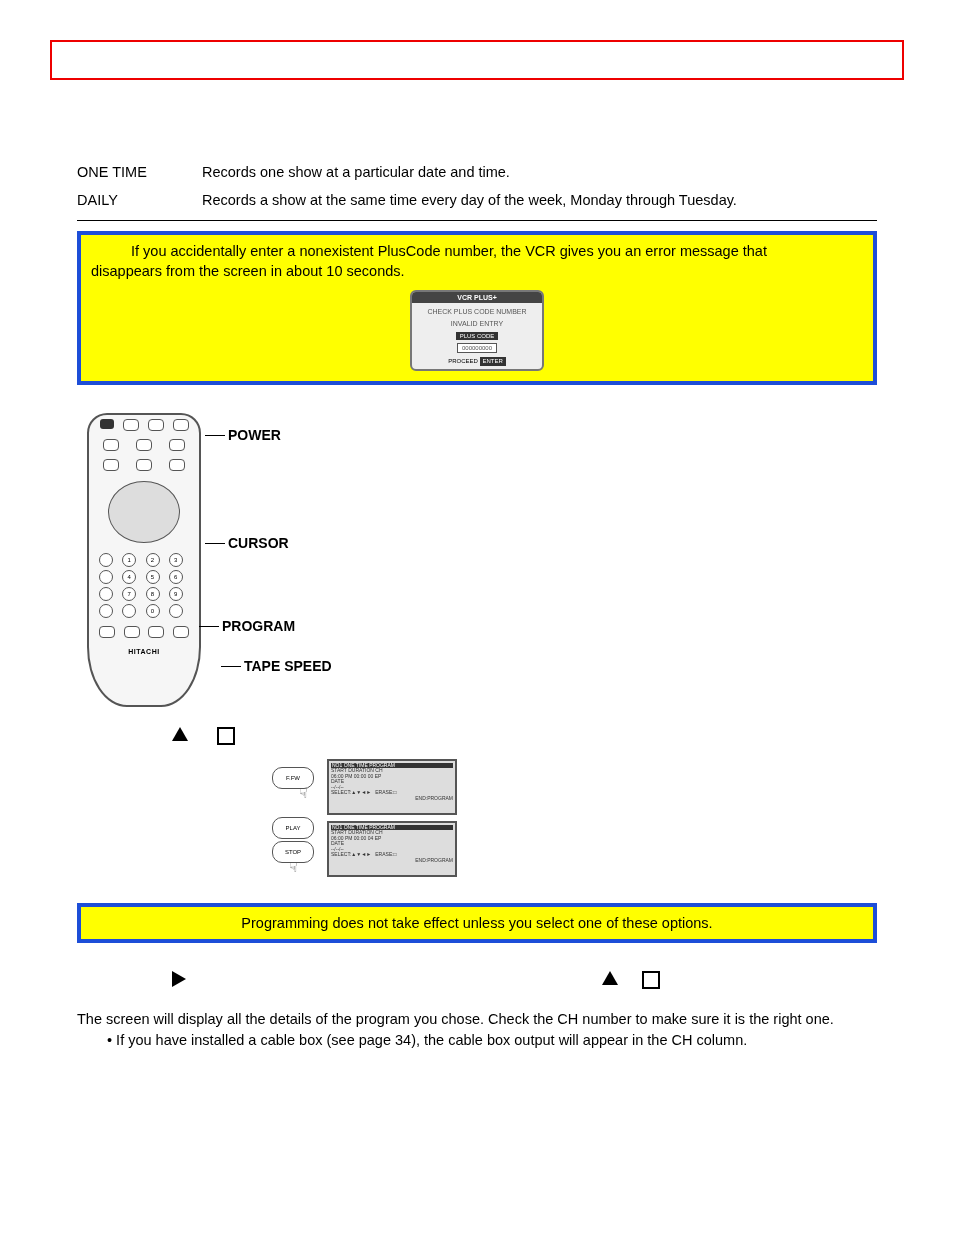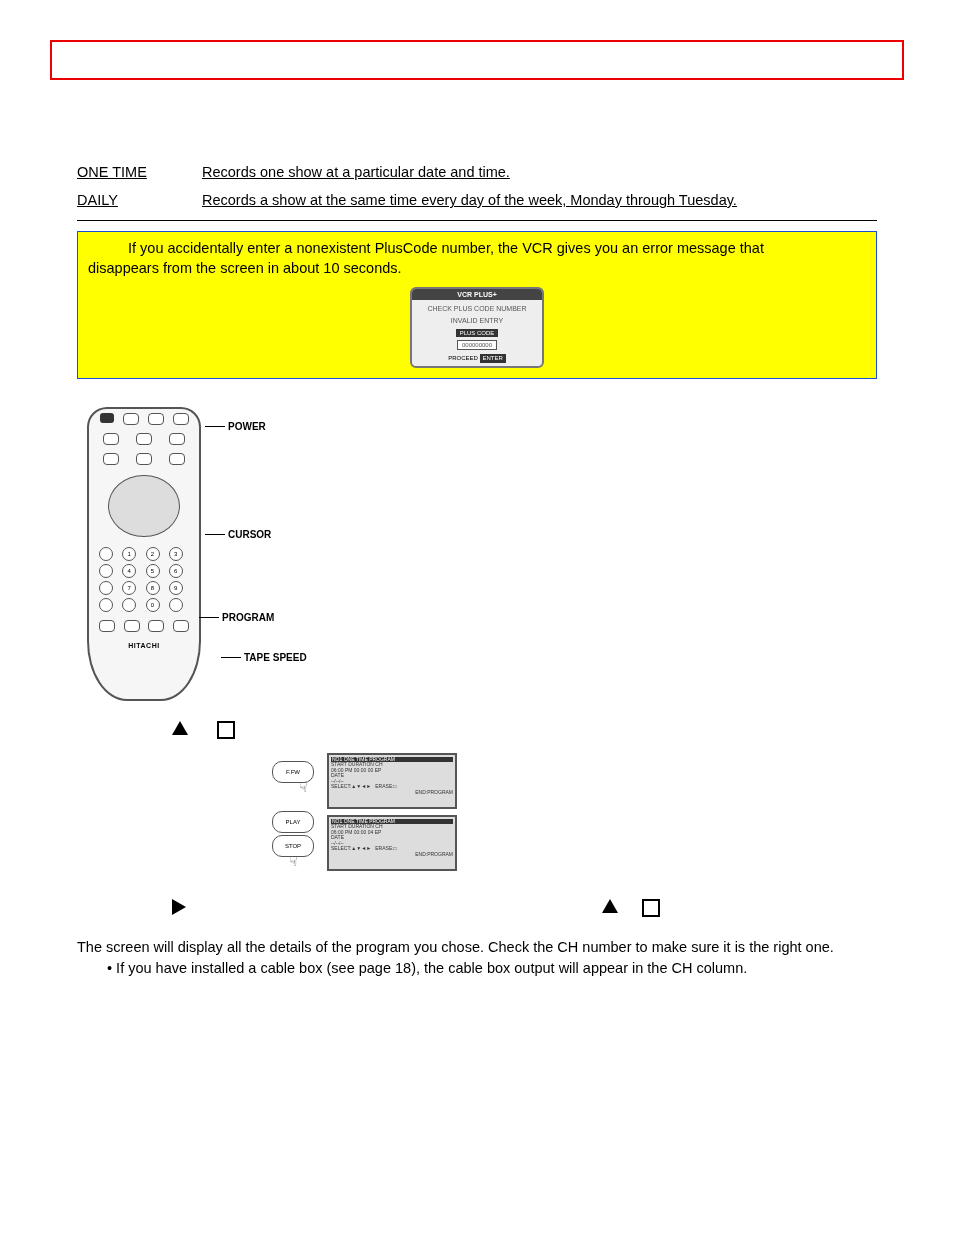--- a/index.html
+++ b/index.html
@@ -28,34 +28,33 @@
   }
   .def-table {
     width: 800px;
     margin: 0 auto 6px auto;
     border-collapse: collapse;
   }
   .def-table td {
     padding: 6px 0;
     vertical-align: top;
     font-size: 14.5px;
-    text-decoration: underline;
   }
   .def-table .term {
     width: 115px;
     padding-right: 10px;
   }
   .def-divider {
     width: 800px;
     margin: 0 auto 10px auto;
     border-bottom: 1px solid #000;
   }
   .yellow-note {
     background: #ffff00;
-    border: 1px solid #1d4ed8;
+    border: 4px solid #1d4ed8;
     width: 800px;
     margin: 0 auto 28px auto;
     padding: 6px 10px;
     box-sizing: border-box;
     line-height: 1.4;
     font-size: 14.5px;
   }
   .yellow-note.center {
     text-align: center;
   }
@@ -172,21 +171,21 @@
   }
   .remote .brand {
     text-align: center;
     font-size: 7px;
     font-weight: bold;
     margin-top: 6px;
     letter-spacing: 0.5px;
   }
   .callout {
     position: absolute;
-    font-size: 10px;
+    font-size: 14px;
     font-weight: bold;
     color: #000;
   }
   .callout .ln {
     display:inline-block;
     border-top:1px solid #000;
     width:20px;
     vertical-align:middle;
     margin-right:3px;
   }
@@ -400,25 +399,28 @@
       <div class="hdr">NO1        ONE TIME PROGRAM</div>
       <div class="rowln">START    DURATION   CH</div>
       <div class="rowln">06:00  PM   00:00     04   EP</div>
       <div class="rowln"><span>DATE</span></div>
       <div class="rowln">--/--/--</div>
       <div class="rowln"><span>SELECT:▲▼◄►</span> &nbsp; <span>ERASE:□</span></div>
       <div class="rowln" style="text-align:right">END:PROGRAM</div>
     </div>
   </div>
 
+  <div class="yellow-note center">
+    <span>Programming does not take effect unless you select one of these options.</span>
+  </div>
 
   <div class="step-row">
     <span style="position:absolute; left:95px;" class="tri-right"></span>
     <span style="position:absolute; left:525px;" class="tri-up"></span>
     <span style="position:absolute; left:565px;" class="sm-box"></span>
   </div>
 
   <div class="body-text">
     <div>The screen will display all the details of the program you chose. Check the CH number to make sure it is the right one.</div>
-    <div class="bullet">• If you have installed a cable box (see page 18), the cable box output will appear in the CH column.</div>
+    <div class="bullet">• If you have installed a cable box (see page 34), the cable box output will appear in the CH column.</div>
   </div>
 
 </div>
 
 </body></html>

